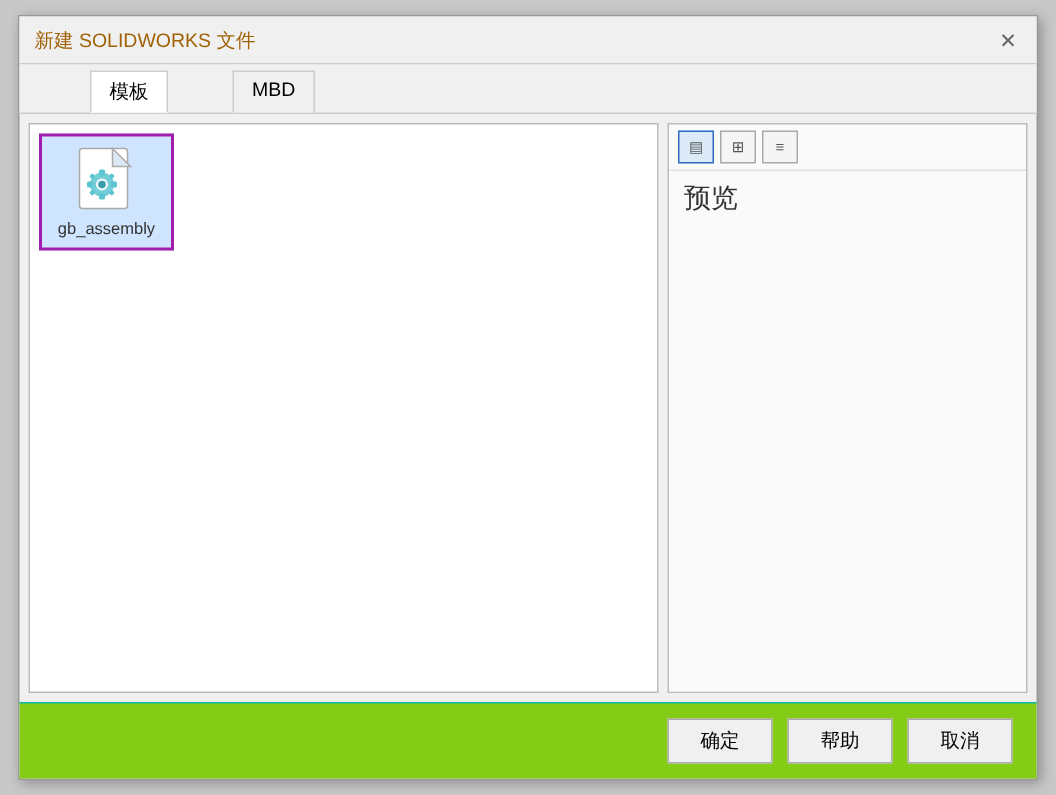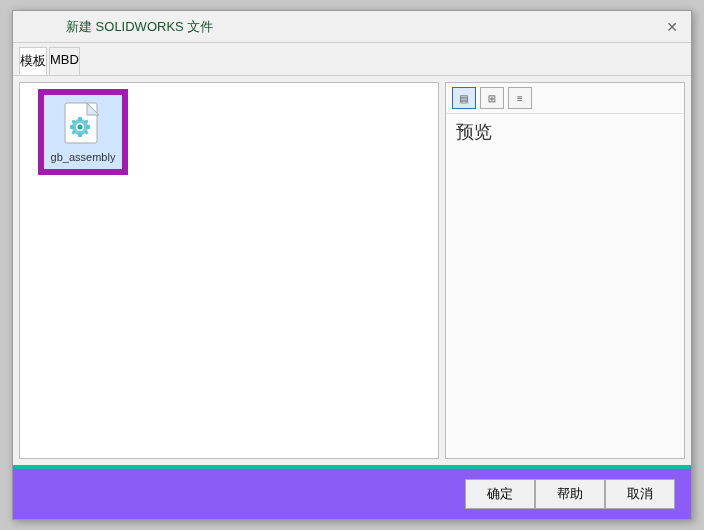--- a/index.html
+++ b/index.html
@@ -26,50 +26,50 @@
       background: #f0f0f0;
       border-bottom: 1px solid #ccc;
       padding: 6px 10px;
       display: flex;
       align-items: center;
       justify-content: space-between;
       height: 32px;
     }
     .title-text {
       font-size: 13px;
-      color: #14532d;
-      margin-left: 43px;
+      color: #a16207;
     }
     .close-btn {
       width: 18px;
       height: 18px;
       cursor: pointer;
       display: flex;
       align-items: center;
       justify-content: center;
       font-size: 14px;
       color: #666;
       border: none;
       background: none;
     }
     .tabs {
       display: flex;
       padding: 4px 6px 0 6px;
       background: #f0f0f0;
       border-bottom: 1px solid #ccc;
     }
     .tab {
-      padding: 4px 0;
+      padding: 4px 12px;
       font-size: 13px;
       cursor: pointer;
       border: 1px solid #ccc;
       border-bottom: none;
       background: #f0f0f0;
       margin-right: 2px;
       position: relative;
+      margin-left: 41px;
     }
     .tab.active {
       background: #ffffff;
       border-bottom: 1px solid #ffffff;
       z-index: 1;
     }
     .content-area {
       display: flex;
       flex: 1;
       padding: 6px;
@@ -90,23 +90,22 @@
     .file-item {
       width: 90px;
       display: flex;
       flex-direction: column;
       align-items: center;
       padding: 6px 4px;
       cursor: pointer;
       border: 2px solid transparent;
     }
     .file-item.selected {
-      border: 6px solid #a21caf;
+      border: 2px solid #a21caf;
       background: #cfe4ff;
-      margin-left: 12px;
     }
     .file-label {
       font-size: 11px;
       color: #333;
       text-align: center;
       margin-top: 4px;
       word-break: break-all;
     }
     .preview-panel {
       flex: 1;
@@ -144,22 +143,23 @@
       color: #333;
     }
     .preview-content {
       flex: 1;
       background: #fafafa;
     }
     .footer {
       padding: 10px 16px;
       display: flex;
       justify-content: flex-end;
-      background: #8b5cf6;
-      border-top: 4px solid #14b8a6;
+      gap: 10px;
+      background: #84cc16;
+      border-top: 1px solid #14b8a6;
     }
     .footer-btn {
       padding: 5px 20px;
       font-size: 13px;
       font-family: "Microsoft YaHei", Arial, sans-serif;
       border: 1px solid #aaa;
       background: #f0f0f0;
       cursor: pointer;
       min-width: 70px;
       text-align: center;

